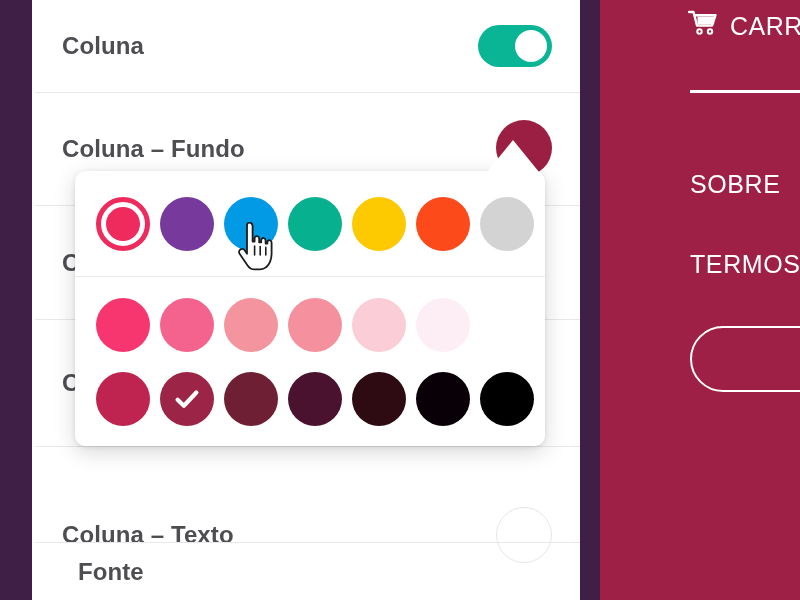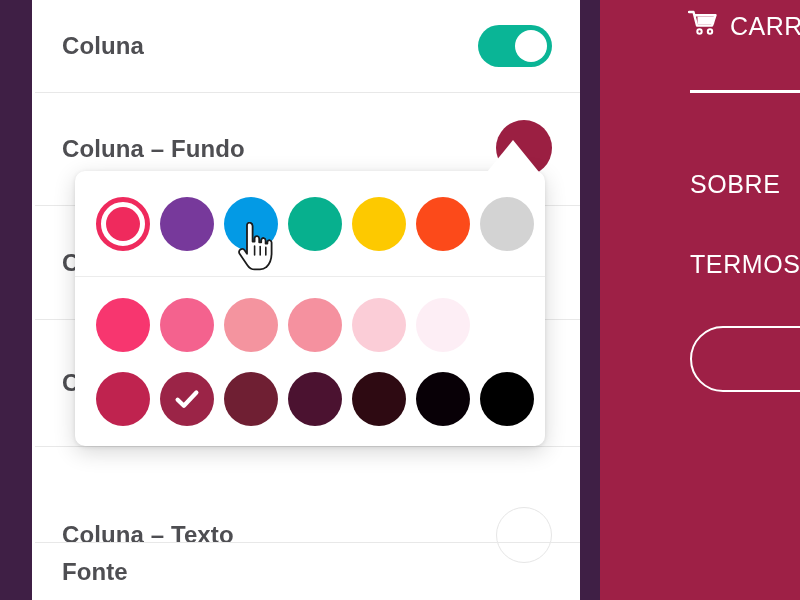--- a/index.html
+++ b/index.html
@@ -259,21 +259,21 @@
       <span class="setting-label">C</span>
     </div>
     <div class="divider" style="top:446px;"></div>
 
     <div class="setting-row" style="top:454px; height:95px;margin-top:33px;">
       <span class="setting-label">Coluna – Texto</span>
       <div class="swatch-btn empty"></div>
     </div>
     <div class="divider" style="top:542px;"></div>
 
-    <div class="setting-row" style="top:543px; height:57px;">
+    <div class="setting-row" style="top:543px; height:57px;margin-left:16px;">
       <span class="setting-label">Fonte</span>
     </div>
   </div>
 
   <div class="picker-notch"></div>
 
   <div class="picker-popup">
 
     <div class="picker-section row-top">
       <div class="dot ring" style="--c:#ef2a5d;">

